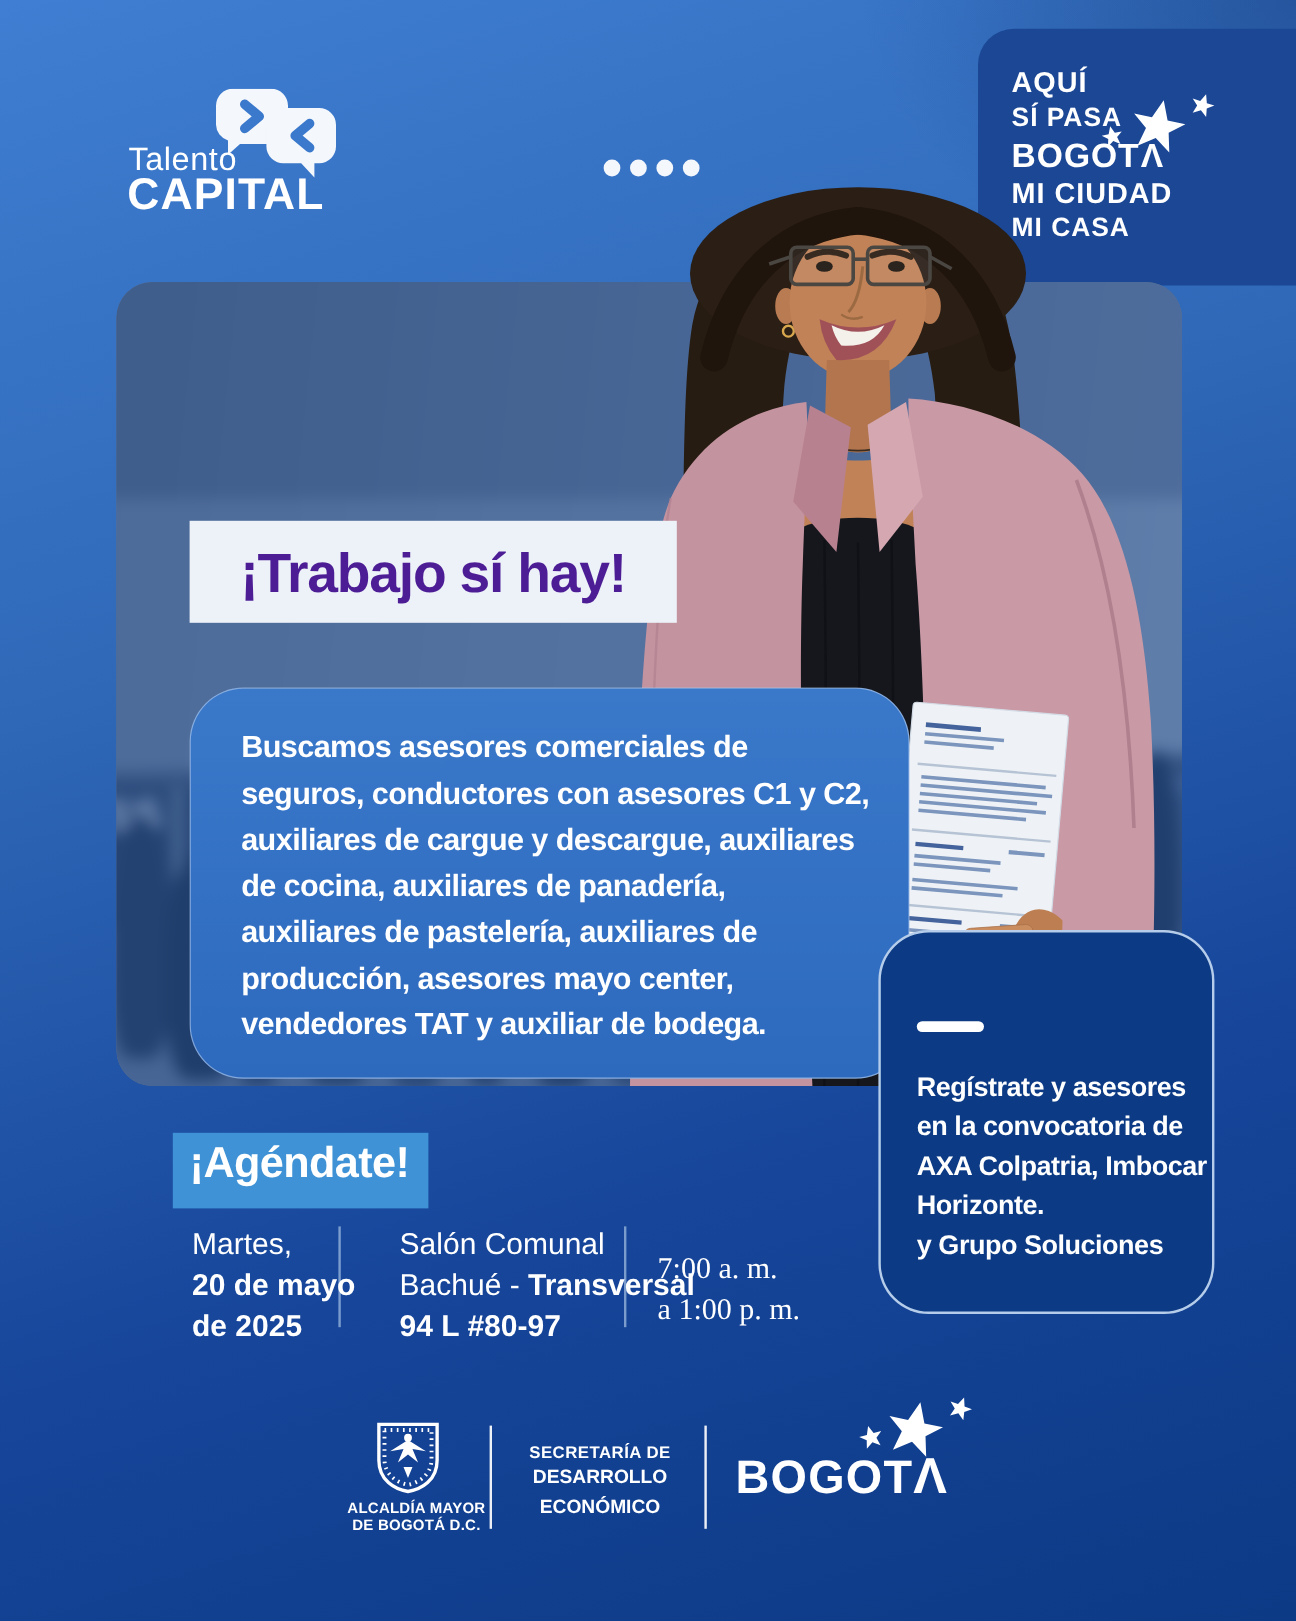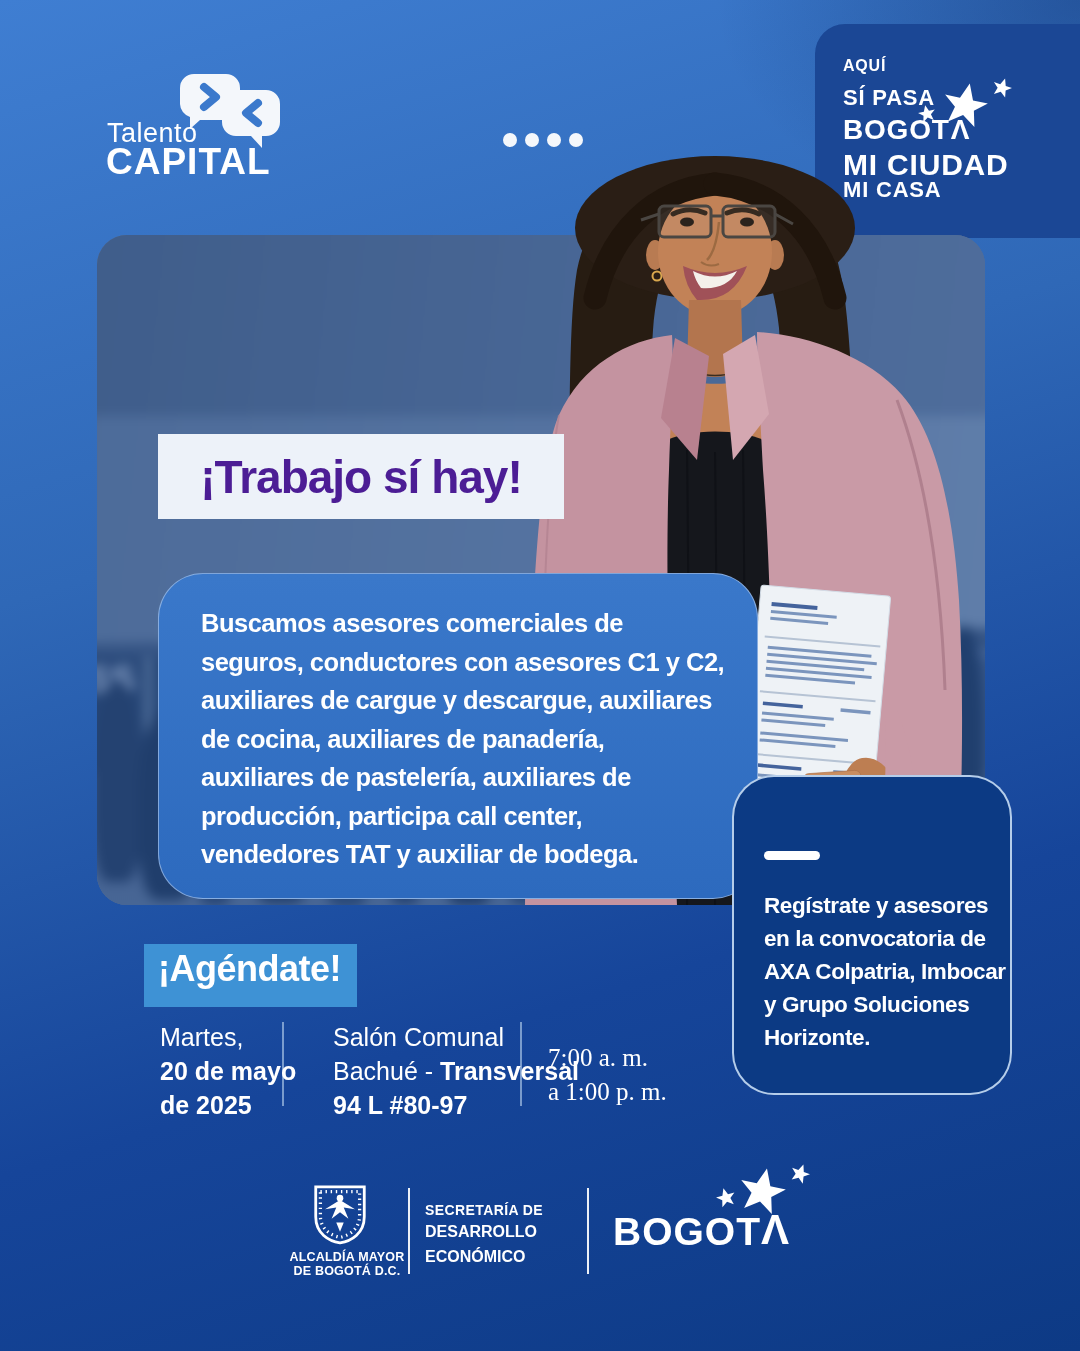--- a/index.html
+++ b/index.html
@@ -16,25 +16,25 @@
   
   .talento-label{left:107px;top:118px;font-size:27px;font-weight:400;letter-spacing:.5px;}
   .capital-label{left:106px;top:141px;font-size:37px;font-weight:800;letter-spacing:1px;}
   #talento-icon{left:180px;top:74px;}
   .dots{left:503px;top:133px;display:flex;gap:8px;}
   .dots span{width:14px;height:14px;border-radius:50%;background:#f4f7fb;display:block;}
 
   
   .city-badge{left:815px;top:24px;width:265px;height:214px;background:#1b4795;border-radius:30px 0 0 30px;}
   .cb{left:28px;font-weight:800;letter-spacing:.8px;line-height:1;}
-  .cb1{top:34px;font-size:16px;}
+  .cb1{top:34px;font-size:24px;}
   .cb2{top:63px;font-size:22px;}
   .cb3{top:92px;font-size:28px;display:flex;}
   .cb3 .lam{font-weight:800;margin-left:1px;}
-  .cb4{top:126px;font-size:30px;}
+  .cb4{top:126px;font-size:24px;}
   .cb5{top:155px;font-size:22px;}
   #badge-stars{left:905px;top:76px;}
 
   
   .photo-card{left:97px;top:235px;width:888px;height:670px;border-radius:30px;overflow:hidden;background:#5d7190;z-index:1;}
   .photo-bg{position:absolute;inset:-14px;filter:blur(6px);}
   .canopy{position:absolute;left:0;top:0;width:100%;height:28%;background:linear-gradient(96deg,#4f6076,#5d6e86 50%,#697a92);border-bottom:4px solid #8d9cae;}
   .wall{position:absolute;left:0;top:28%;width:100%;height:33%;background:linear-gradient(96deg,#66778e,#75869c 60%,#8596aa);}
   .beam{position:absolute;left:-2%;top:59.5%;width:104%;height:3%;background:#3f516c;transform:rotate(-1deg);}
   .windows{position:absolute;left:0;top:62.5%;width:100%;height:17%;
@@ -71,21 +71,21 @@
   .sched-col2{left:333px;top:1020px;}
   .sched-col3{left:548px;top:1041px;font-family:Liberation Serif, serif;}
   .vline{width:2px;height:84px;background:rgba(190,215,240,.6);top:1022px;}
   .vl1{left:282px;} .vl2{left:520px;}
 
   
   #shield{left:312px;top:1183px;}
   .alcaldia{left:287px;top:1250px;width:120px;text-align:center;font-size:12.5px;font-weight:700;letter-spacing:.2px;line-height:14px;}
   .fline{width:2px;height:86px;background:rgba(255,255,255,.92);top:1188px;}
   .fl1{left:408px;} .fl2{left:587px;}
-  .secretaria{left:425px;top:1202px;width:150px;}
+  .secretaria{left:425px;top:1202px;width:150px;text-align:center;}
   .secretaria .s1{font-size:14px;font-weight:700;letter-spacing:.4px;}
   .secretaria .s2{font-size:16px;font-weight:800;line-height:23px;margin-top:2px;}
   .bogota-logo{left:613px;top:1210px;display:flex;align-items:flex-start;}
   .bogota-logo .txt{font-size:39px;font-weight:800;letter-spacing:1px;}
   .bogota-logo .lam{font-size:42px;font-weight:800;margin-left:0px;line-height:39px;}
   #footer-stars{left:712px;top:1164px;}
 </style>
 </head>
 <body>
 
@@ -238,33 +238,33 @@
     <span>¡Trabajo sí hay!</span>
   </div>
 
   <div class="abs jobs-card">
     <div class="abs jobs-text">
       <div class="nowrap">Buscamos asesores comerciales de</div>
       <div class="nowrap">seguros, conductores con asesores C1 y C2,</div>
       <div class="nowrap">auxiliares de cargue y descargue, auxiliares</div>
       <div class="nowrap">de cocina, auxiliares de panadería,</div>
       <div class="nowrap">auxiliares de pastelería, auxiliares de</div>
-      <div class="nowrap">producción, participa call center,</div>
+      <div class="nowrap">producción, asesores mayo center,</div>
       <div class="nowrap">vendedores TAT y auxiliar de bodega.</div>
     </div>
   </div>
 
   <div class="abs register-card">
     <div class="abs register-dash"></div>
     <div class="abs register-text">
       <div class="nowrap">Regístrate y asesores</div>
       <div class="nowrap">en la convocatoria de</div>
       <div class="nowrap">AXA Colpatria, Imbocar</div>
+      <div class="nowrap">Horizonte.</div>
       <div class="nowrap">y Grupo Soluciones</div>
-      <div class="nowrap">Horizonte.</div>
     </div>
   </div>
 
   <div class="abs cta">
     <span>¡Agéndate!</span>
   </div>
 
   <div class="abs sched sched-col1">
     <div>Martes,</div>
     <div class="b">20 de mayo</div>

